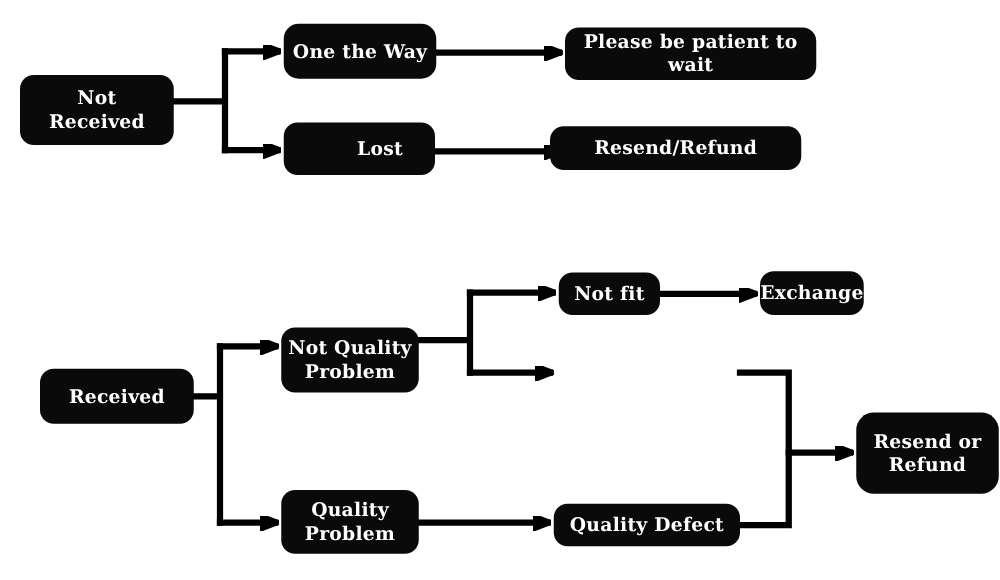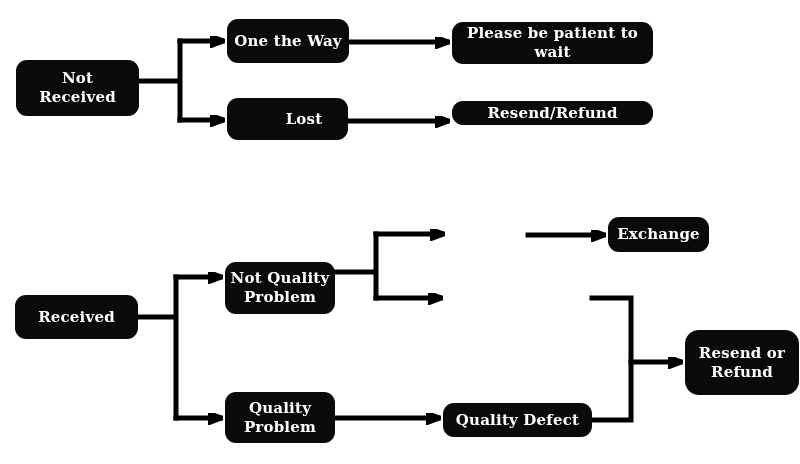--- a/index.html
+++ b/index.html
@@ -39,29 +39,29 @@
     align-items: center;
     justify-content: center;
     text-align: center;
     font-weight: bold;
     font-size: 15px;
     line-height: 1.25;
     padding: 0 5px;
     letter-spacing: 0.2px;
   }
   .n-not-received     { left: 16px;  top: 60px;  width: 123px; height: 56px; }
-  .n-one-the-way      { left: 227px; top: 19px;  width: 122px; height: 44px; }
+  .n-one-the-way      { left: 227px; top: 19px;  width: 122px; height: 44px; border-radius: 12px; }
   .n-lost             { left: 227px; top: 98px;  width: 121px; height: 42px; padding-left: 38px; }
   .n-please-wait      { left: 452px; top: 22px;  width: 201px; height: 42px; }
-  .n-resend-refund    { left: 452px; top: 101px; width: 201px; height: 24px; }
-  .n-received         { left: 15px;  top: 295px; width: 123px; height: 44px; }
+  .n-resend-refund    { left: 440px; top: 101px; width: 201px; height: 35px; }
+  .n-received         { left: 32px;  top: 295px; width: 123px; height: 44px; }
   .n-not-quality      { left: 225px; top: 262px; width: 110px; height: 52px; }
   .n-quality-problem  { left: 225px; top: 392px; width: 110px; height: 51px; }
   .n-not-fit          { left: 447px; top: 218px; width: 81px;  height: 34px; }
-  .n-exchange         { left: 608px; top: 217px; width: 101px; height: 35px; }
+  .n-exchange         { left: 608px; top: 217px; width: 83px; height: 35px; }
   .n-wrong-delivery   { left: 445px; top: 282px; width: 147px; height: 33px; }
   .n-quality-defect   { left: 443px; top: 403px; width: 149px; height: 34px; }
   .n-resend-or-refund { left: 685px; top: 330px; width: 114px; height: 65px; border-radius: 14px; }
 </style>
 </head>
 <body>
 
 <div class="canvas">
 
   <svg class="connectors" viewBox="0 0 800 464" xmlns="http://www.w3.org/2000/svg" aria-hidden="true">
@@ -98,20 +98,21 @@
   <div class="node n-please-wait">Please be patient to wait</div>
 
   <div class="node n-resend-refund">Resend/Refund</div>
 
   <div class="node n-received">Received</div>
 
   <div class="node n-not-quality">Not Quality Problem</div>
 
   <div class="node n-quality-problem">Quality Problem</div>
 
+  <div class="node n-not-fit">Not fit</div>
 
   <div class="node n-exchange">Exchange</div>
 
 
   <div class="node n-quality-defect">Quality Defect</div>
 
   <div class="node n-resend-or-refund">Resend or Refund</div>
 
 </div>
 

